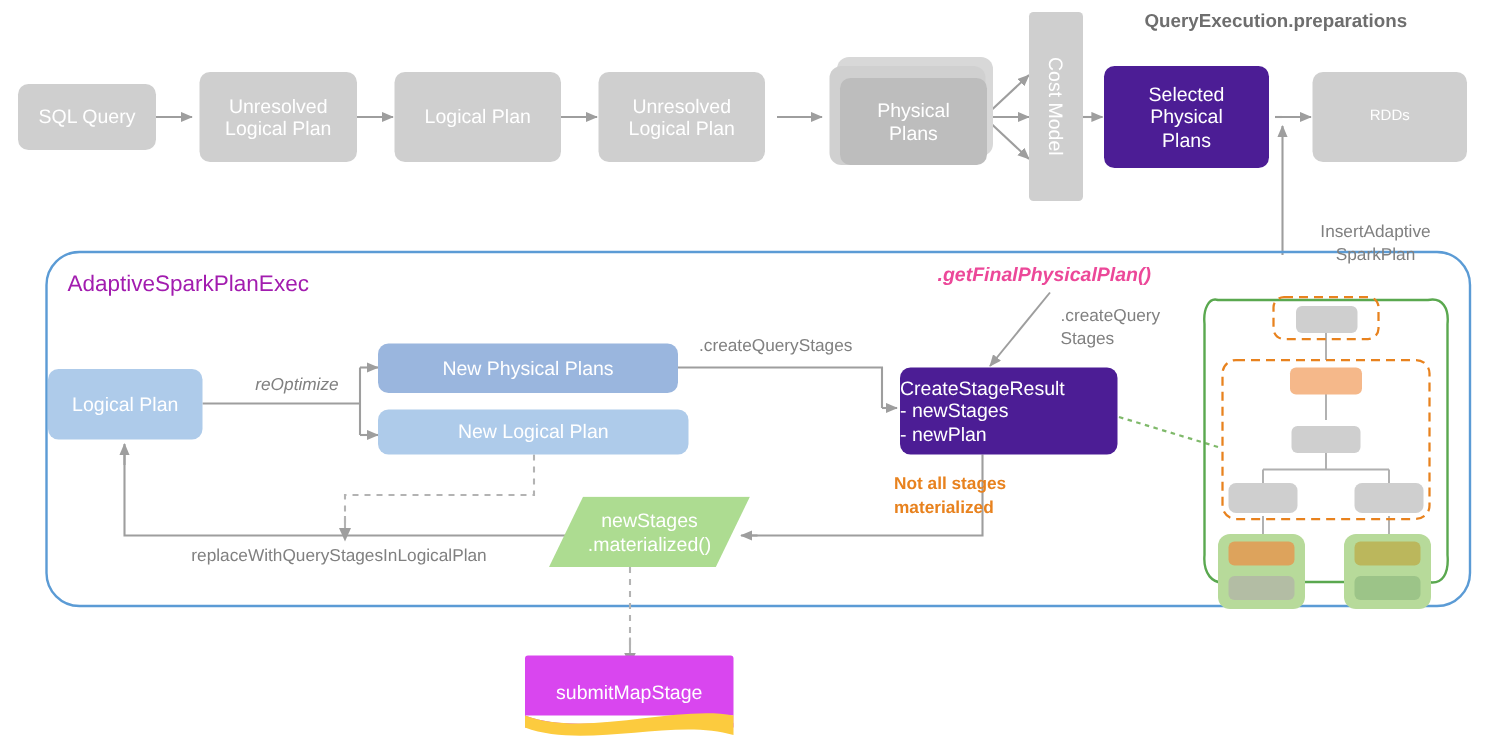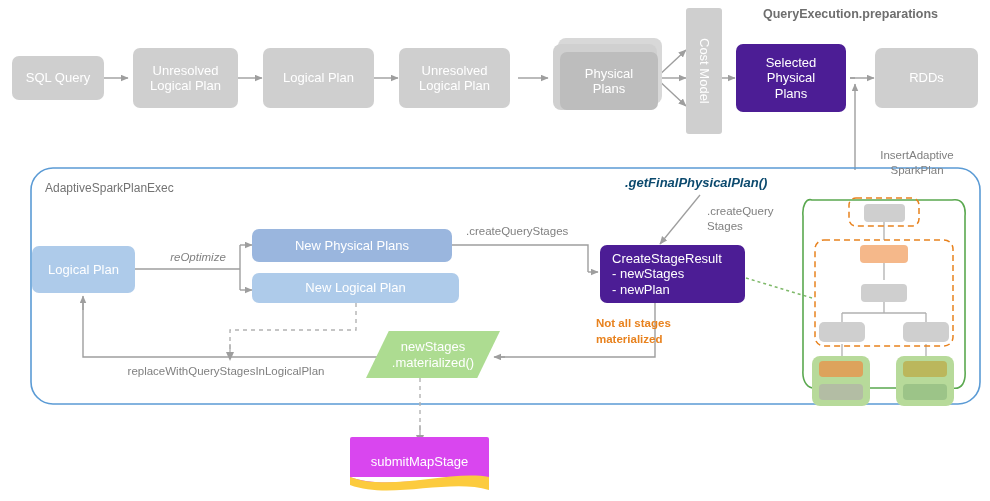--- a/index.html
+++ b/index.html
@@ -13,22 +13,22 @@
   .greyD{background:#bdbdbd;}
   .orange{background:#4c1d95;}
   .blueL{background:#aecbea;}
   .blueM{background:#9ab6de;}
   .lbl{position:absolute;color:#808080;font-size:11.5px;line-height:1.3;
        text-align:center;}
   .lbl-l{text-align:left;}
   .title-bold{position:absolute;color:#6e6e6e;font-size:12.5px;font-weight:bold;}
   .orangeTxt{position:absolute;color:#e8821e;font-size:11.5px;font-weight:bold;
              line-height:1.35;text-align:left;}
-  .blueTitle{position:absolute;color:#737373;font-size:12px;}
-  .italicBlue{position:absolute;color:#0c4a6e;font-size:13px;font-style:italic;
+  .blueTitle{position:absolute;color:#a21caf;font-size:15px;}
+  .italicBlue{position:absolute;color:#ec4899;font-size:13px;font-style:italic;
               font-weight:bold;}
   svg.ov{position:absolute;left:0;top:0;width:990px;height:501px;overflow:visible;}
   svg.ov.back{z-index:1;}
   svg.ov.front{z-index:5;pointer-events:none;}
   .node,.lbl,.title-bold,.orangeTxt,.blueTitle,.italicBlue{z-index:3;}
   .stackwrap{position:absolute;z-index:2;}
 </style>
 </head>
 <body>
 
@@ -142,37 +142,37 @@
   </div>
 
   <div class="node grey" style="left:686px;top:8px;width:36px;height:126px;border-radius:3px;">
     <span style="writing-mode:vertical-rl;font-size:13px;white-space:nowrap;">Cost Model</span>
   </div>
 
   <div class="node orange" style="left:736px;top:44px;width:110px;height:68px;font-size:13px;white-space:pre-line;">Selected
 Physical
 Plans</div>
 
-  <div class="node grey" style="left:875px;top:48px;width:103px;height:60px;font-size:13px;">RDDs</div>
+  <div class="node grey" style="left:875px;top:48px;width:103px;height:60px;font-size:10px;">RDDs</div>
 
   <div class="title-bold" style="left:763px;top:7px;">QueryExecution.preparations</div>
 
   <div class="lbl" style="left:862px;top:124px;width:110px;white-space:pre-line;margin-top:24px;">InsertAdaptive
 SparkPlan</div>
 
   <div class="blueTitle" style="left:45px;top:181px;">AdaptiveSparkPlanExec</div>
 
   <div class="node blueL" style="left:32px;top:246px;width:103px;height:47px;font-size:13px;">Logical Plan</div>
 
   <div class="node blueL" style="left:252px;top:273px;width:207px;height:30px;font-size:13px;">New Logical Plan</div>
 
   <div class="node blueM" style="left:252px;top:229px;width:200px;height:33px;font-size:13px;">New Physical Plans</div>
 
   <div class="node orange" style="left:600px;top:245px;width:145px;height:58px;font-size:13px;white-space:pre-line;
-              justify-content:flex-start;padding-left:12px;text-align:left;">CreateStageResult
+              justify-content:flex-start;padding-left:0;text-align:left;">CreateStageResult
 - newStages
 - newPlan</div>
 
   <div style="position:absolute;left:366px;top:331px;width:134px;height:47px;z-index:3;
               background:#addc91;color:#ffffff;font-size:13px;display:flex;
               align-items:center;justify-content:center;text-align:center;line-height:1.2;
               white-space:pre-line;
               clip-path:polygon(17% 0%,100% 0%,83% 100%,0% 100%);">newStages
 .materialized()</div>
 

